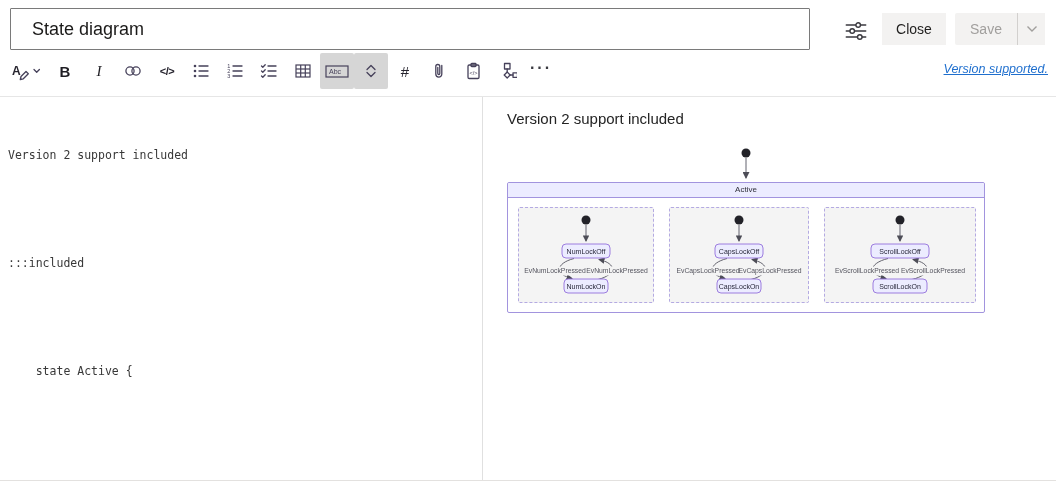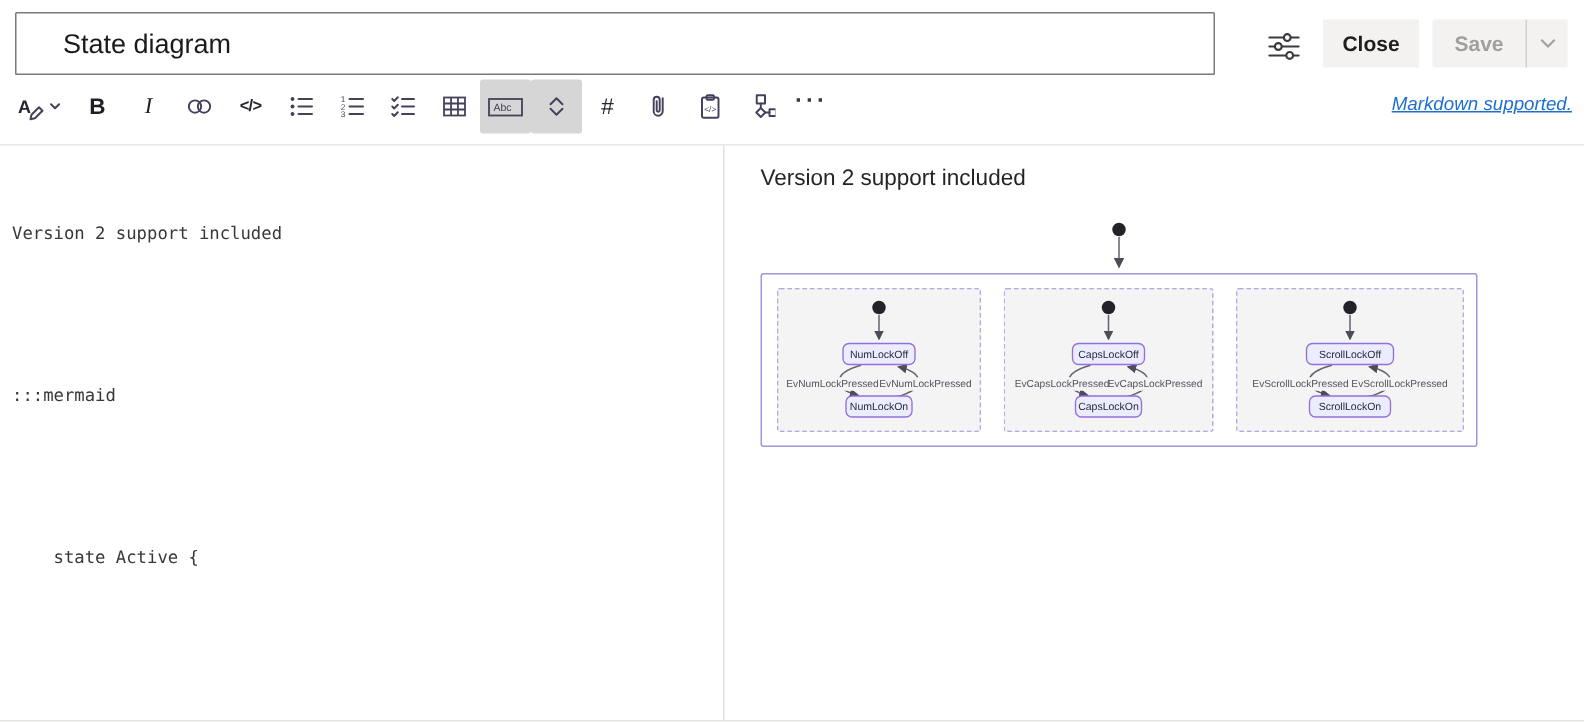--- a/index.html
+++ b/index.html
@@ -5,30 +5,30 @@
   * { box-sizing: border-box; }
   html,body { margin:0; padding:0; }
   body {
     width:1056px; height:481px; overflow:hidden; background:#fff;
     font-family:"Liberation Sans", sans-serif; color:#1b1a19;
   }
   
   .header { position:relative; height:52px; }
   .title-input {
     position:absolute; left:10px; top:8px; width:800px; height:42px;
-    border:1px solid #7a7a7a; border-radius:1px; padding:0 31px;
+    border:1px solid #7a7a7a; border-radius:1px; padding:0 21px;
     font-family:"Liberation Sans", sans-serif; font-size:18px; color:#1b1a19; outline:none;
   }
   .settings-btn {
     position:absolute; left:840px; top:15px; width:32px; height:32px;
     background:transparent; border:none; padding:0; cursor:pointer;
     display:flex; align-items:center; justify-content:center;
   }
   .btn {
-    font-family:"Liberation Sans", sans-serif; font-size:14px; font-weight:700;
+    font-family:"Liberation Sans", sans-serif; font-size:14px; font-weight:400;
     background:#f3f2f1; border:none; cursor:pointer; color:#201f1e;
   }
   .close-btn { position:absolute; left:882px; top:13px; width:64px; height:32px; }
   .save-split { position:absolute; left:955px; top:13px; height:32px; display:flex; }
   .save-main {
     width:62px; height:32px; color:#a19f9d; cursor:default;
     border-top-left-radius:2px; border-bottom-left-radius:2px;
   }
   .save-chev {
     width:28px; height:32px; border-left:1px solid #d2d0ce; cursor:default;
@@ -218,28 +218,28 @@
           <path d="M10.2,11 L13.2,14 L10.2,17 L7.2,14 z"></path>
           <line x1="13.2" y1="14" x2="16" y2="14"></line>
           <rect x="16" y="11.8" width="4.5" height="4.5"></rect>
         </g>
       </svg>
     </button>
     <button class="tb-btn">
       <span class="glyph-more">···</span>
     </button>
   </div>
-  <a class="md-link">Markdown supported.</a>
+  <a class="md-link">Version supported.</a>
 </div>
 
 <div class="main">
   <div class="editor-pane">
     <div class="code-line">Version 2 support included</div>
     <div class="code-line"></div>
-    <div class="code-line">:::mermaid</div>
+    <div class="code-line">:::included</div>
     <div class="code-line"></div>
     <div class="code-line">    state Active {</div>
     
     
     
     
     
     
     
     
@@ -258,20 +258,21 @@
         <defs>
           <marker id="mt" viewBox="0 0 10 10" refX="8.5" refY="5" markerWidth="7" markerHeight="7" orient="auto">
             <path d="M0,0 L10,5 L0,10 z" fill="#4d4d57"></path>
           </marker>
         </defs>
         <circle class="startdot" cx="7" cy="5" r="4.5"></circle>
         <path class="edge" d="M7,10 L7,30" marker-end="url(#mt)"></path>
       </svg>
 
       <div class="active-box">
+        <div class="active-title">Active</div>
         <div class="active-body">
 
           <div class="region">
             <svg width="134" height="88" viewBox="0 0 134 88">
               <defs>
                 <marker id="m0" viewBox="0 0 10 10" refX="8.5" refY="5" markerWidth="6.5" markerHeight="6.5" orient="auto">
                   <path d="M0,0 L10,5 L0,10 z" fill="#4d4d57"></path>
                 </marker>
               </defs>
               <circle class="startdot" cx="67" cy="9" r="4.5"></circle>

